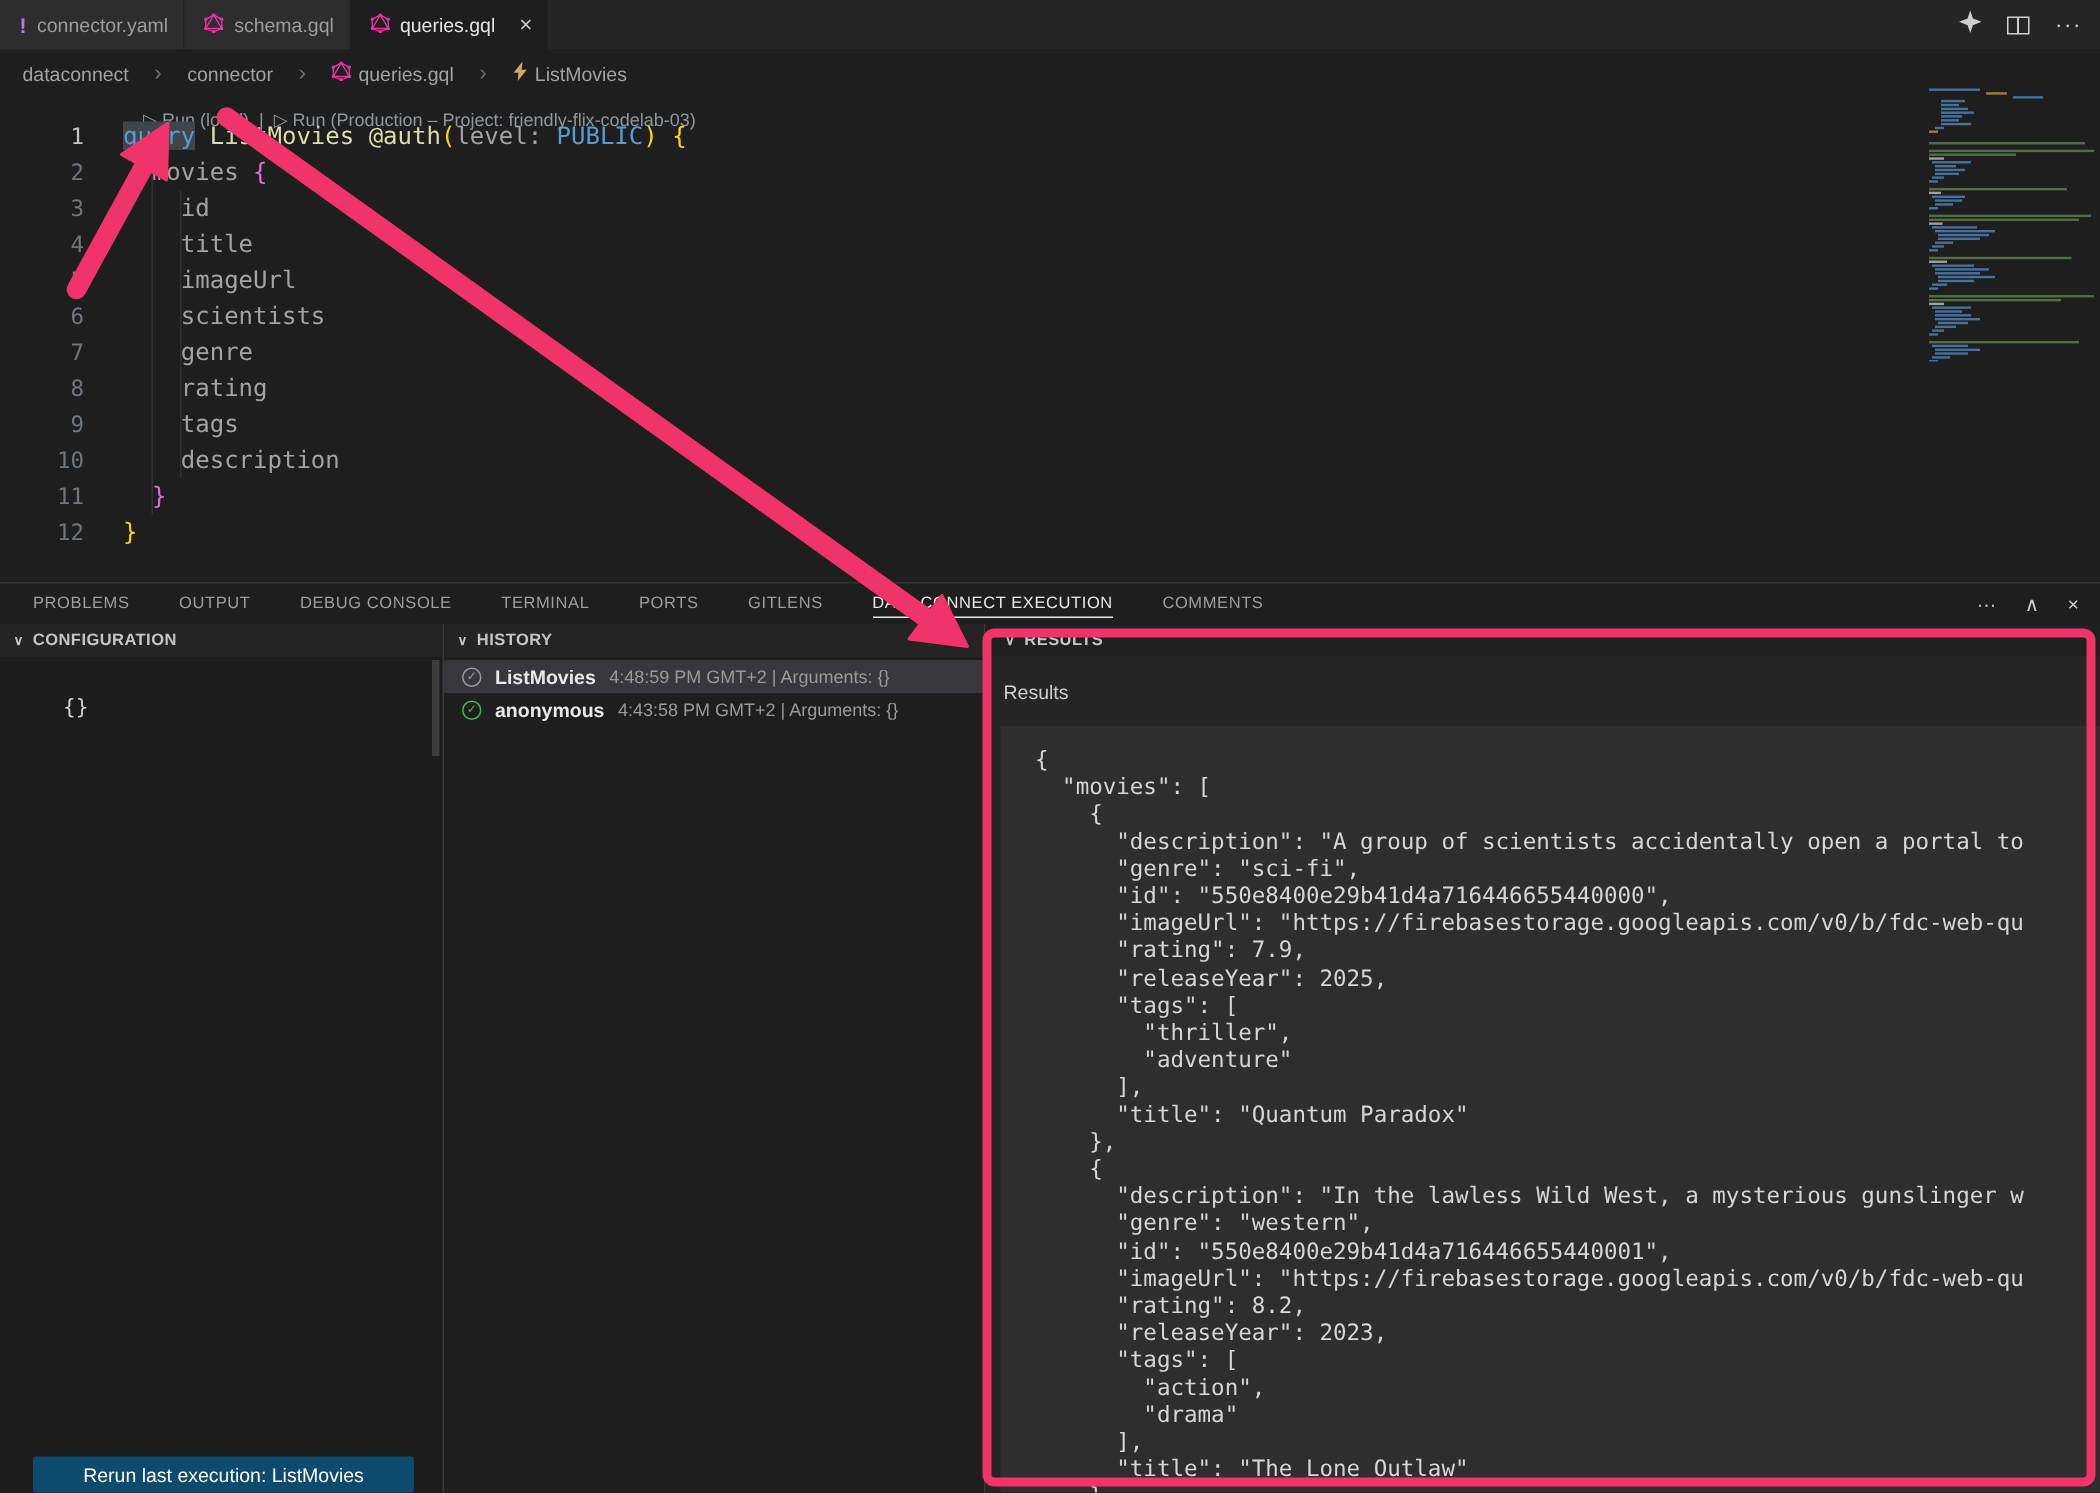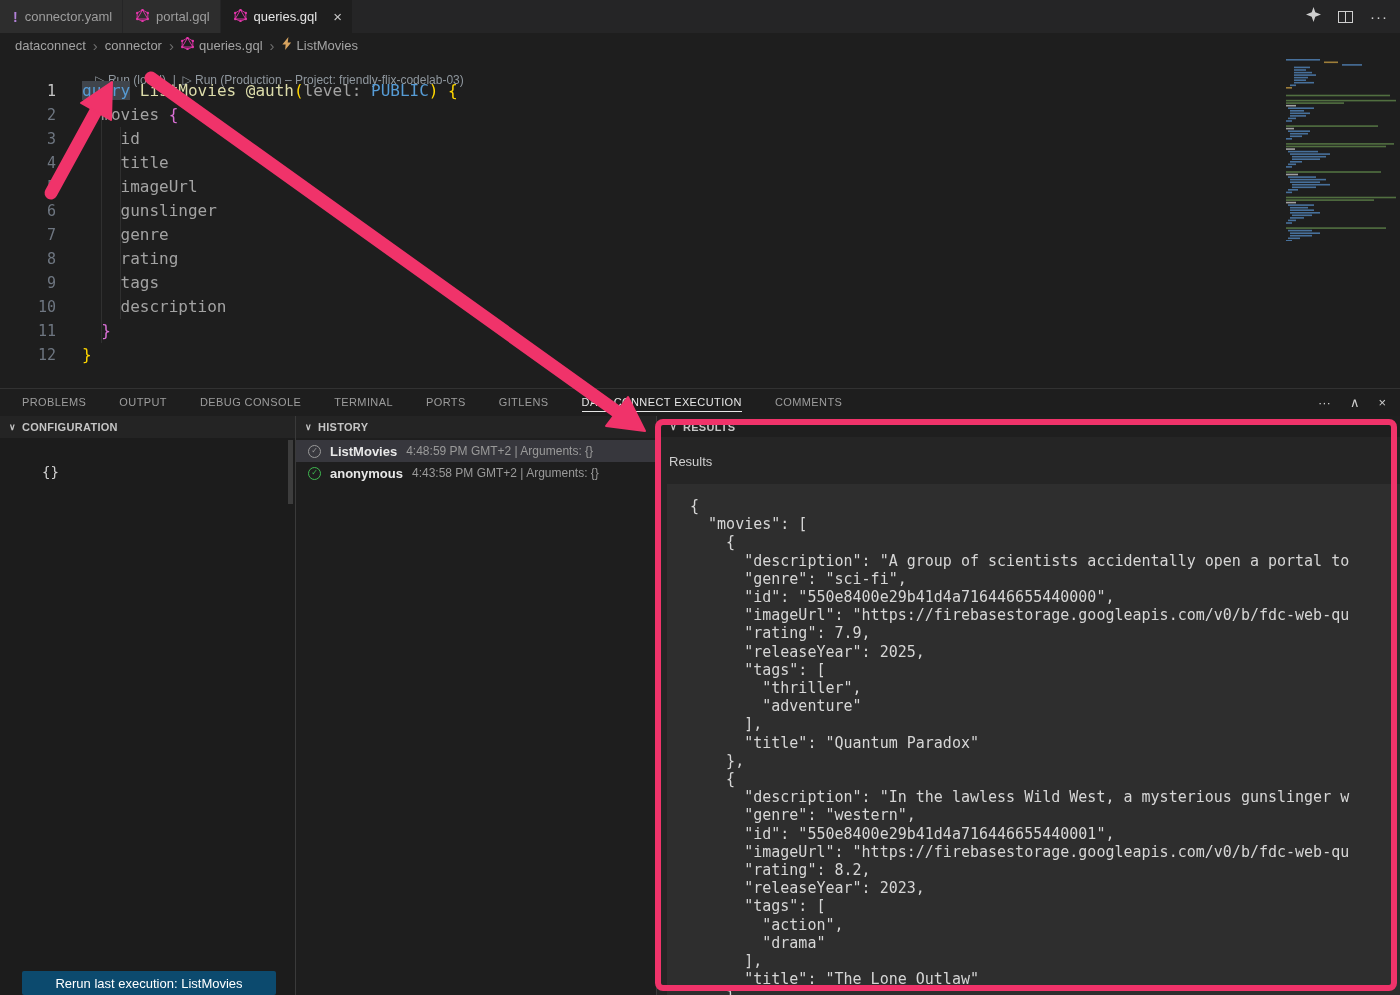--- a/index.html
+++ b/index.html
@@ -14,21 +14,21 @@
   .etab.active{background:#1e1e1e;color:#e4e4e4;}
   .etab .close{margin-left:9px;color:#c8c8c8;font-size:15px;line-height:1;}
   .yaml-ic{color:#b180d7;font-weight:700;font-size:14px;}
   .tab-actions{position:absolute;right:12px;top:0;height:33px;display:flex;align-items:center;gap:17px;color:#cfcfcf;}
   .split-ic{width:15px;height:12px;border:1px solid #cfcfcf;box-sizing:border-box;
             background:linear-gradient(90deg,transparent 6px,#cfcfcf 6px,#cfcfcf 7px,transparent 7px);}
   .more-ic{font-size:15px;letter-spacing:1px;color:#cfcfcf;}
 
   
   .breadcrumb{position:absolute;left:0;top:33px;width:1400px;height:24px;background:#1e1e1e;
-              display:flex;align-items:center;gap:7px;padding-left:15px;box-sizing:border-box;
+              display:flex;align-items:flex-end;gap:17px;padding-left:15px;box-sizing:border-box;
               font-size:13px;color:#a3a3a3;}
   .bc-item{display:flex;align-items:center;gap:5px;cursor:pointer;}
   .bc-sep{color:#6f6f6f;font-size:15px;}
 
   
   .editor{position:absolute;left:0;top:57px;width:1400px;height:331px;background:#1e1e1e;overflow:hidden;}
   .codelens{position:absolute;left:82px;top:2px;font-size:12px;color:#8f979e;white-space:pre;}
   .codelens .lens-link{cursor:pointer;}
   .code{position:absolute;left:0;top:22px;right:0;}
   .crow{display:flex;height:24px;line-height:24px;}
@@ -105,21 +105,21 @@
             </g>
             <g fill="#e535ab">
               <circle cx="50" cy="7" r="9"></circle>
               <circle cx="91" cy="30" r="9"></circle>
               <circle cx="91" cy="77" r="9"></circle>
               <circle cx="50" cy="93" r="9"></circle>
               <circle cx="9" cy="77" r="9"></circle>
               <circle cx="9" cy="30" r="9"></circle>
             </g>
           </svg></span>
-        <span>portal.gql</span>
+        <span>schema.gql</span>
       </div>
       <div class="etab active">
         <span><svg width="13" height="13" viewBox="0 0 100 100">
             <g stroke="#e535ab" stroke-width="7" fill="none">
               <path d="M50 7 91 30.5v47L50 93 9 77.5v-47z" transform="scale(1)"></path>
               <path d="M9 77 50 7l41 70z"></path>
             </g>
             <g fill="#e535ab">
               <circle cx="50" cy="7" r="9"></circle>
               <circle cx="91" cy="30" r="9"></circle>
@@ -201,21 +201,21 @@
       <div class="crow">
         <div class="lnum">4</div>
         <div class="ctext"><span>    </span><span class="tk-field">title</span></div>
       </div>
       <div class="crow">
         <div class="lnum">5</div>
         <div class="ctext"><span>    </span><span class="tk-field">imageUrl</span></div>
       </div>
       <div class="crow">
         <div class="lnum">6</div>
-        <div class="ctext"><span>    </span><span class="tk-field">gunslinger</span></div>
+        <div class="ctext"><span>    </span><span class="tk-field">scientists</span></div>
       </div>
       <div class="crow">
         <div class="lnum">7</div>
         <div class="ctext"><span>    </span><span class="tk-field">genre</span></div>
       </div>
       <div class="crow">
         <div class="lnum">8</div>
         <div class="ctext"><span>    </span><span class="tk-field">rating</span></div>
       </div>
       <div class="crow">

